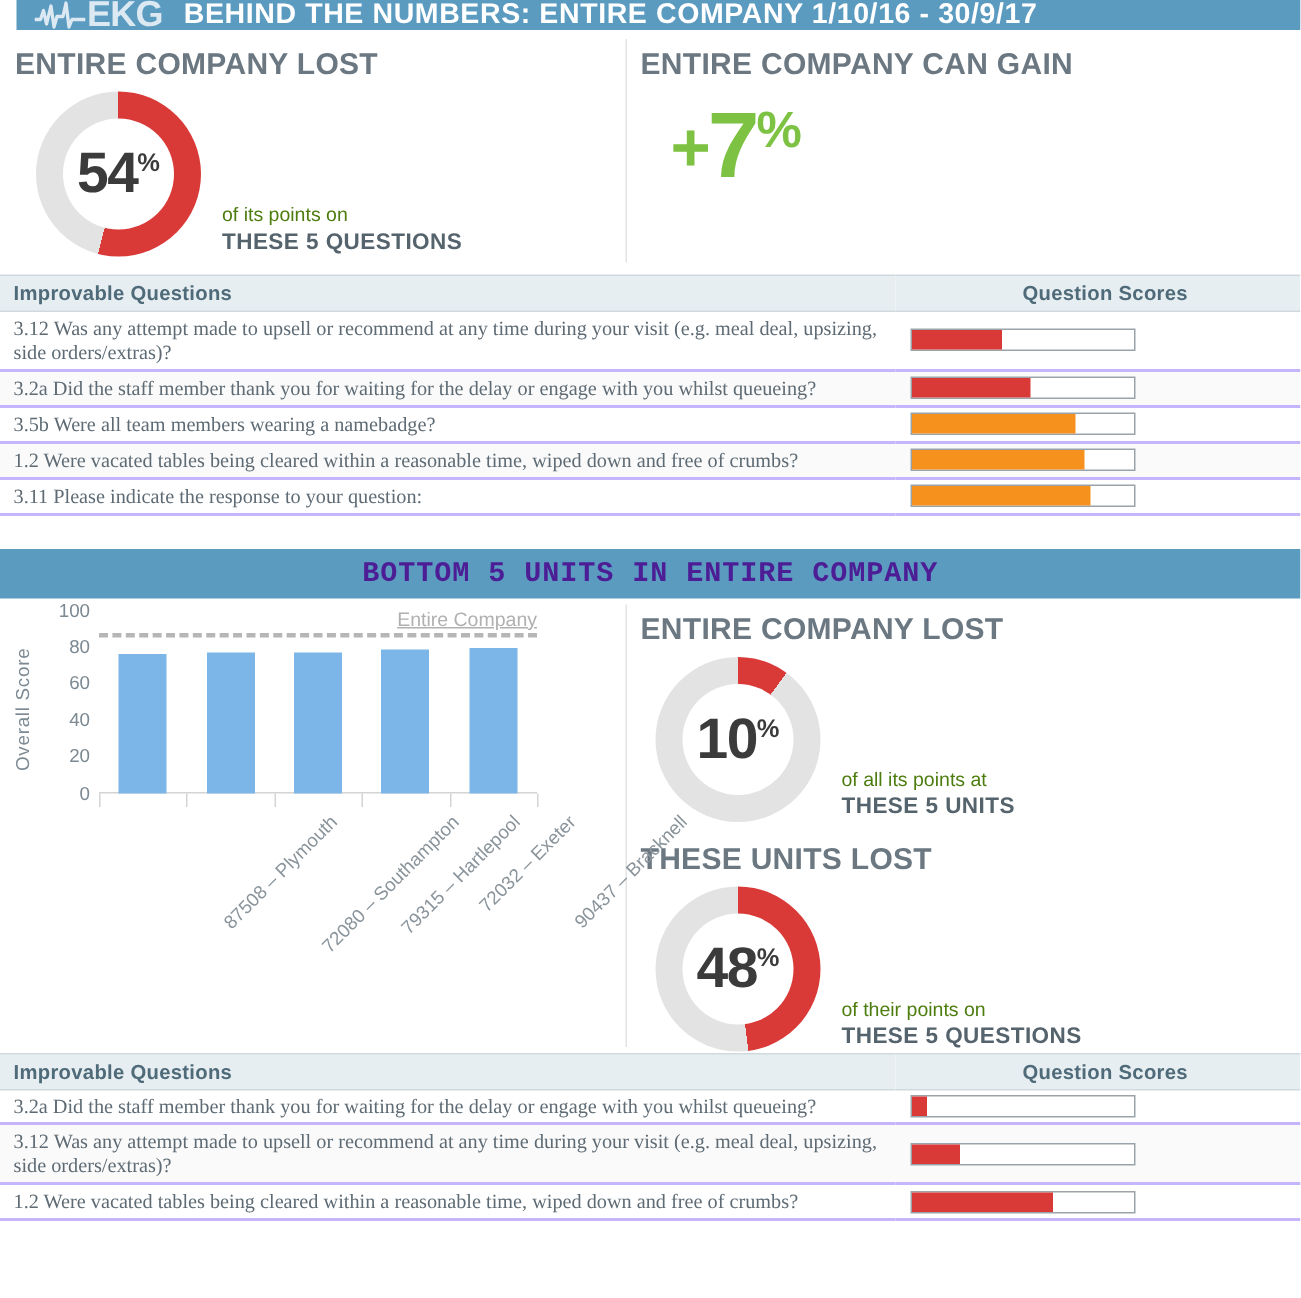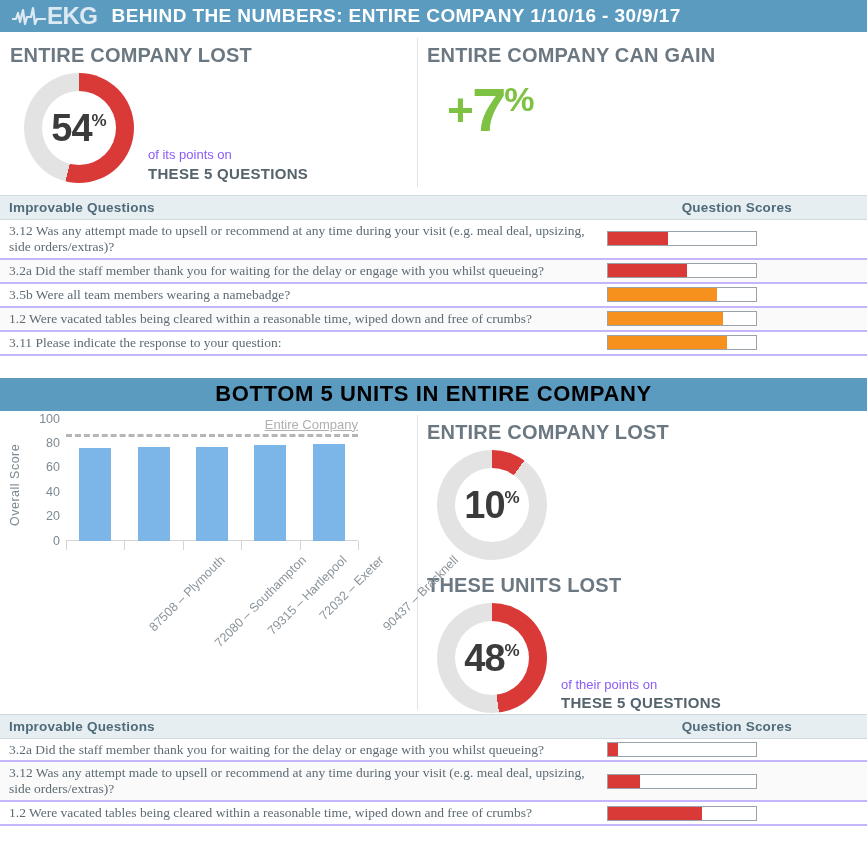--- a/index.html
+++ b/index.html
@@ -11,26 +11,27 @@
     width: 867px;
     height: 865px;
     font-family: "Liberation Sans", sans-serif;
     color: #5a6670;
     overflow: hidden;
     position: relative;
   }
 
   
   .top-banner {
-    height: 32px;
+    height: 20px;
     background: #5b9bc0;
     display: flex;
     align-items: center;
     padding: 0 0 0 12px;
     box-sizing: border-box;
+    margin-left: 11px;
   }
   .logo {
     display: flex;
     align-items: center;
     margin-right: 14px;
   }
   .logo .ekg-wave { display:block; }
   .logo .ekg-text {
     font-family: "Liberation Sans Narrow", "Liberation Sans", sans-serif;
     font-size: 24px;
@@ -51,24 +52,24 @@
 
   
   .section-banner {
     height: 33px;
     background: #5b9bc0;
     display: flex;
     align-items: center;
     justify-content: center;
   }
   .section-banner .section-title {
-    font-family: Liberation Sans, sans-serif;
-    font-size: 22px;
-    font-weight: bold;
-    color: #000000;
+    font-family: Liberation Mono, monospace;
+    font-size: 19px;
+    font-weight: bold;
+    color: #4c1d95;
     letter-spacing: 0.6px;
   }
 
   
   .panel-row {
     display: flex;
     position: relative;
   }
   .panel-left  { width: 417px; box-sizing: border-box; }
   .panel-right { width: 364px; box-sizing: border-box; }
@@ -114,21 +115,21 @@
     align-items: flex-start;
     color: #3b3b3b;
     font-weight: bold;
     line-height: 1;
   }
   .donut .value .num { font-size: 38px; letter-spacing: -1px; }
   .donut .value .pct { font-size: 17px; margin-top: 3px; }
   .donut-caption { margin-left: 14px; }
   .donut-caption .small {
     font-size: 13px;
-    color: #8b5cf6;
+    color: #4d7c0f;
     line-height: 1.25;
   }
   .donut-caption .big {
     font-size: 15px;
     font-weight: bold;
     color: #55636d;
     letter-spacing: 0.3px;
     line-height: 1.3;
   }
 
@@ -446,20 +447,24 @@
   <div class="panel-right">
     <div class="kpi-heading" style="margin-top:10px;">ENTIRE COMPANY LOST</div>
     <div class="donut-block">
       <div class="donut" id="donut-mid" style="width: 110px; height: 110px; margin-left: 20px; background: conic-gradient(rgb(217, 58, 55) 0deg, rgb(217, 58, 55) 36deg, rgb(227, 227, 227) 36deg, rgb(227, 227, 227) 360deg); border-radius: 50%;">
         <div class="hole" style="width:74px;height:74px;"></div>
         <div class="value">
           <span class="num">10</span>
           <span class="pct">%</span>
         </div>
       </div>
+      <div class="donut-caption">
+        <div class="small">of all its points at</div>
+        <div class="big">THESE 5 UNITS</div>
+      </div>
     </div>
 
     <div class="kpi-heading" style="margin-top:14px;">THESE UNITS LOST</div>
     <div class="donut-block">
       <div class="donut" id="donut-bot" style="width: 110px; height: 110px; margin-left: 20px; background: conic-gradient(rgb(217, 58, 55) 0deg, rgb(217, 58, 55) 172.8deg, rgb(227, 227, 227) 172.8deg, rgb(227, 227, 227) 360deg); border-radius: 50%;">
         <div class="hole" style="width:74px;height:74px;"></div>
         <div class="value">
           <span class="num">48</span>
           <span class="pct">%</span>
         </div>

